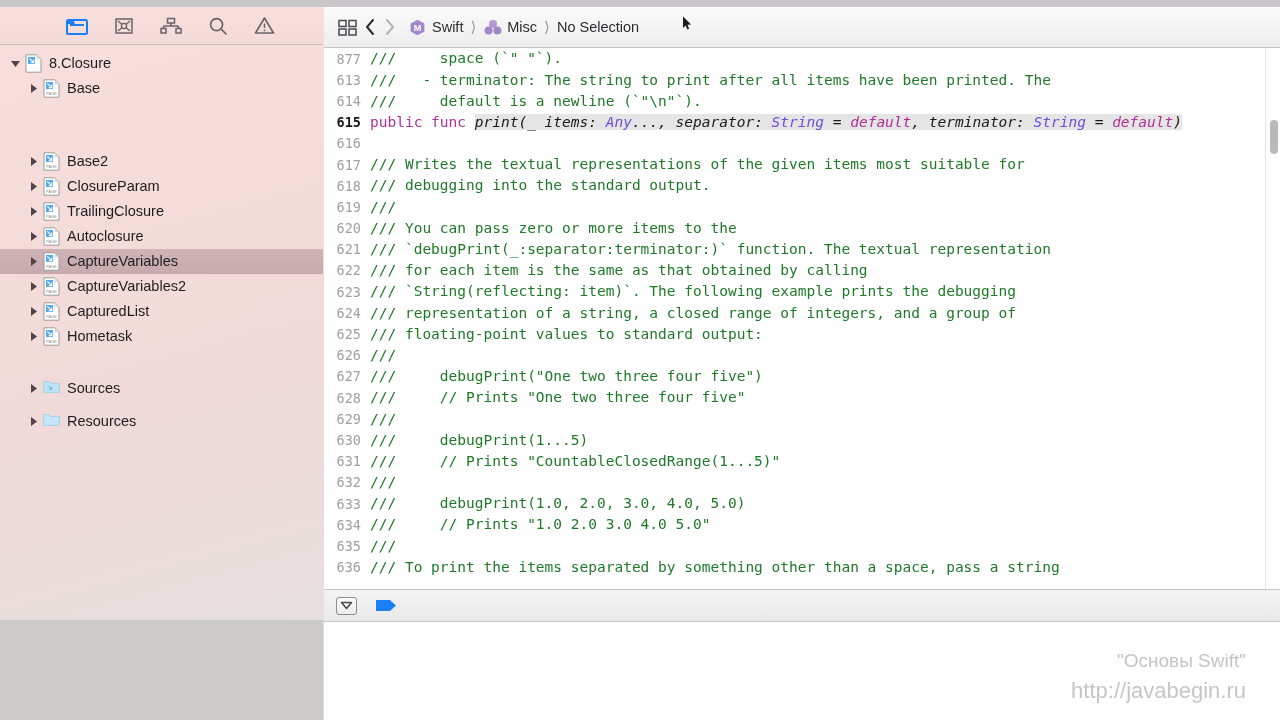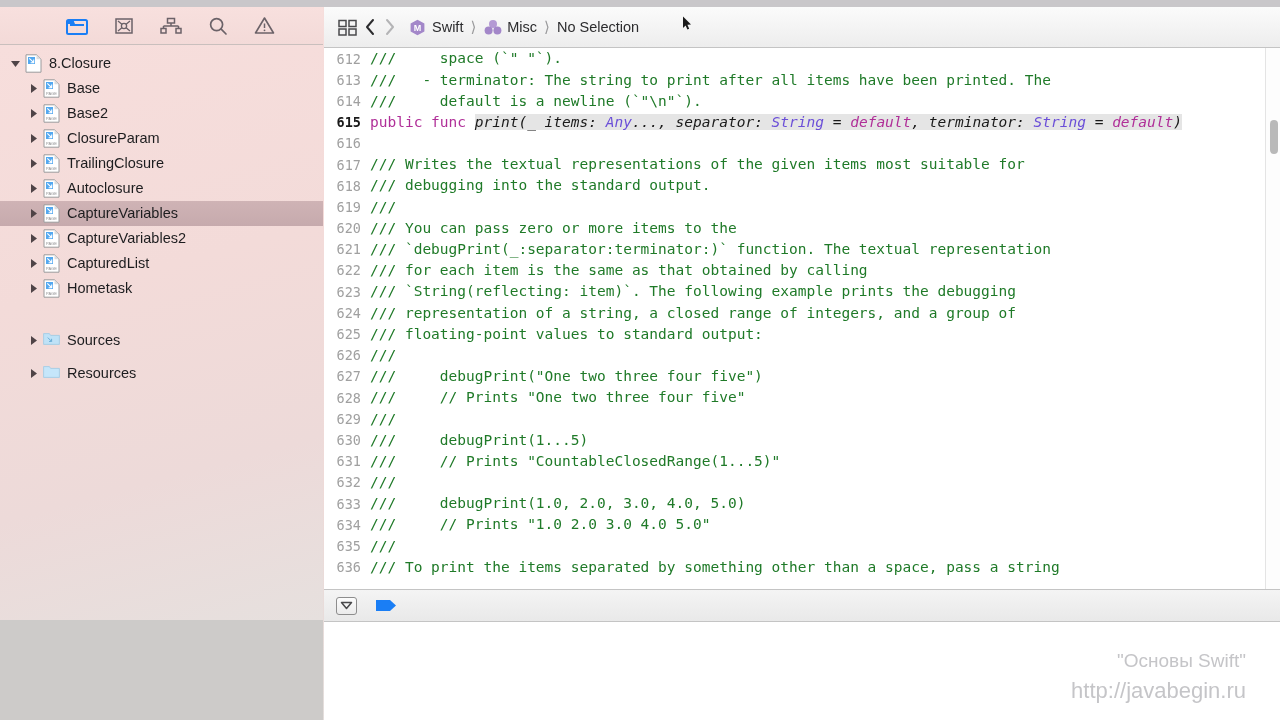--- a/index.html
+++ b/index.html
@@ -211,21 +211,21 @@
             <svg width="17" height="19" viewBox="0 0 17 19">
               <path d="M1 0.8 L11.5 0.8 L16 5.2 L16 18.2 L1 18.2 Z" fill="#ffffff" stroke="#9a9a9c" stroke-width="1"></path>
               <path d="M11.5 0.8 L11.5 5.2 L16 5.2 Z" fill="#dcdcde"></path>
               <path d="M3 3 L10 3 L10 10 L3 10 Z" fill="#53a8f0"></path>
               <path d="M4.3 4.3 L8.7 8.7 M8.7 5.6 L8.7 8.7 L5.6 8.7" stroke="#ffffff" stroke-width="1.1" fill="none"></path>
               <text x="8.5" y="16" font-size="4" font-family="Liberation Sans, sans-serif" fill="#8e8e90" text-anchor="middle">PAGE</text>
             </svg>
           </span>
           <span class="rlabel">Base</span>
         </div>
-        <div class="row" style="padding-left: 26px;">
+        <div class="row" style="padding-left: 26px; margin-top: 48px;">
           <span class="tw">
             <svg width="11" height="11" viewBox="0 0 11 11">
               <path d="M3 1 L9 5.5 L3 10 Z" fill="#4f4447"></path>
             </svg>
           </span>
           <span class="fico">
             <svg width="17" height="19" viewBox="0 0 17 19">
               <path d="M1 0.8 L11.5 0.8 L16 5.2 L16 18.2 L1 18.2 Z" fill="#ffffff" stroke="#9a9a9c" stroke-width="1"></path>
               <path d="M11.5 0.8 L11.5 5.2 L16 5.2 Z" fill="#dcdcde"></path>
               <path d="M3 3 L10 3 L10 10 L3 10 Z" fill="#53a8f0"></path>
@@ -438,21 +438,21 @@
     <div class="cursor">
       <svg width="11" height="16" viewBox="0 0 11 16">
         <path d="M1 0.5 L1 12 L3.6 9.4 L5.4 13.6 L7.2 12.8 L5.4 8.8 L9 8.6 Z" fill="#1a1a1a"></path>
       </svg>
     </div>
 
     <div class="code-area">
       <div class="gutter-bg"></div>
       <div class="codelines" id="codelines">
           <div class="cline">
-            <span class="lnum">612</span>
+            <span class="lnum">877</span>
             <span class="ctext"><span class="cmt">///     space (`" "`).</span></span>
           </div>
           <div class="cline">
             <span class="lnum">613</span>
             <span class="ctext"><span class="cmt">///   - terminator: The string to print after all items have been printed. The</span></span>
           </div>
           <div class="cline">
             <span class="lnum">614</span>
             <span class="ctext"><span class="cmt">///     default is a newline (`"\n"`).</span></span>
           </div>

